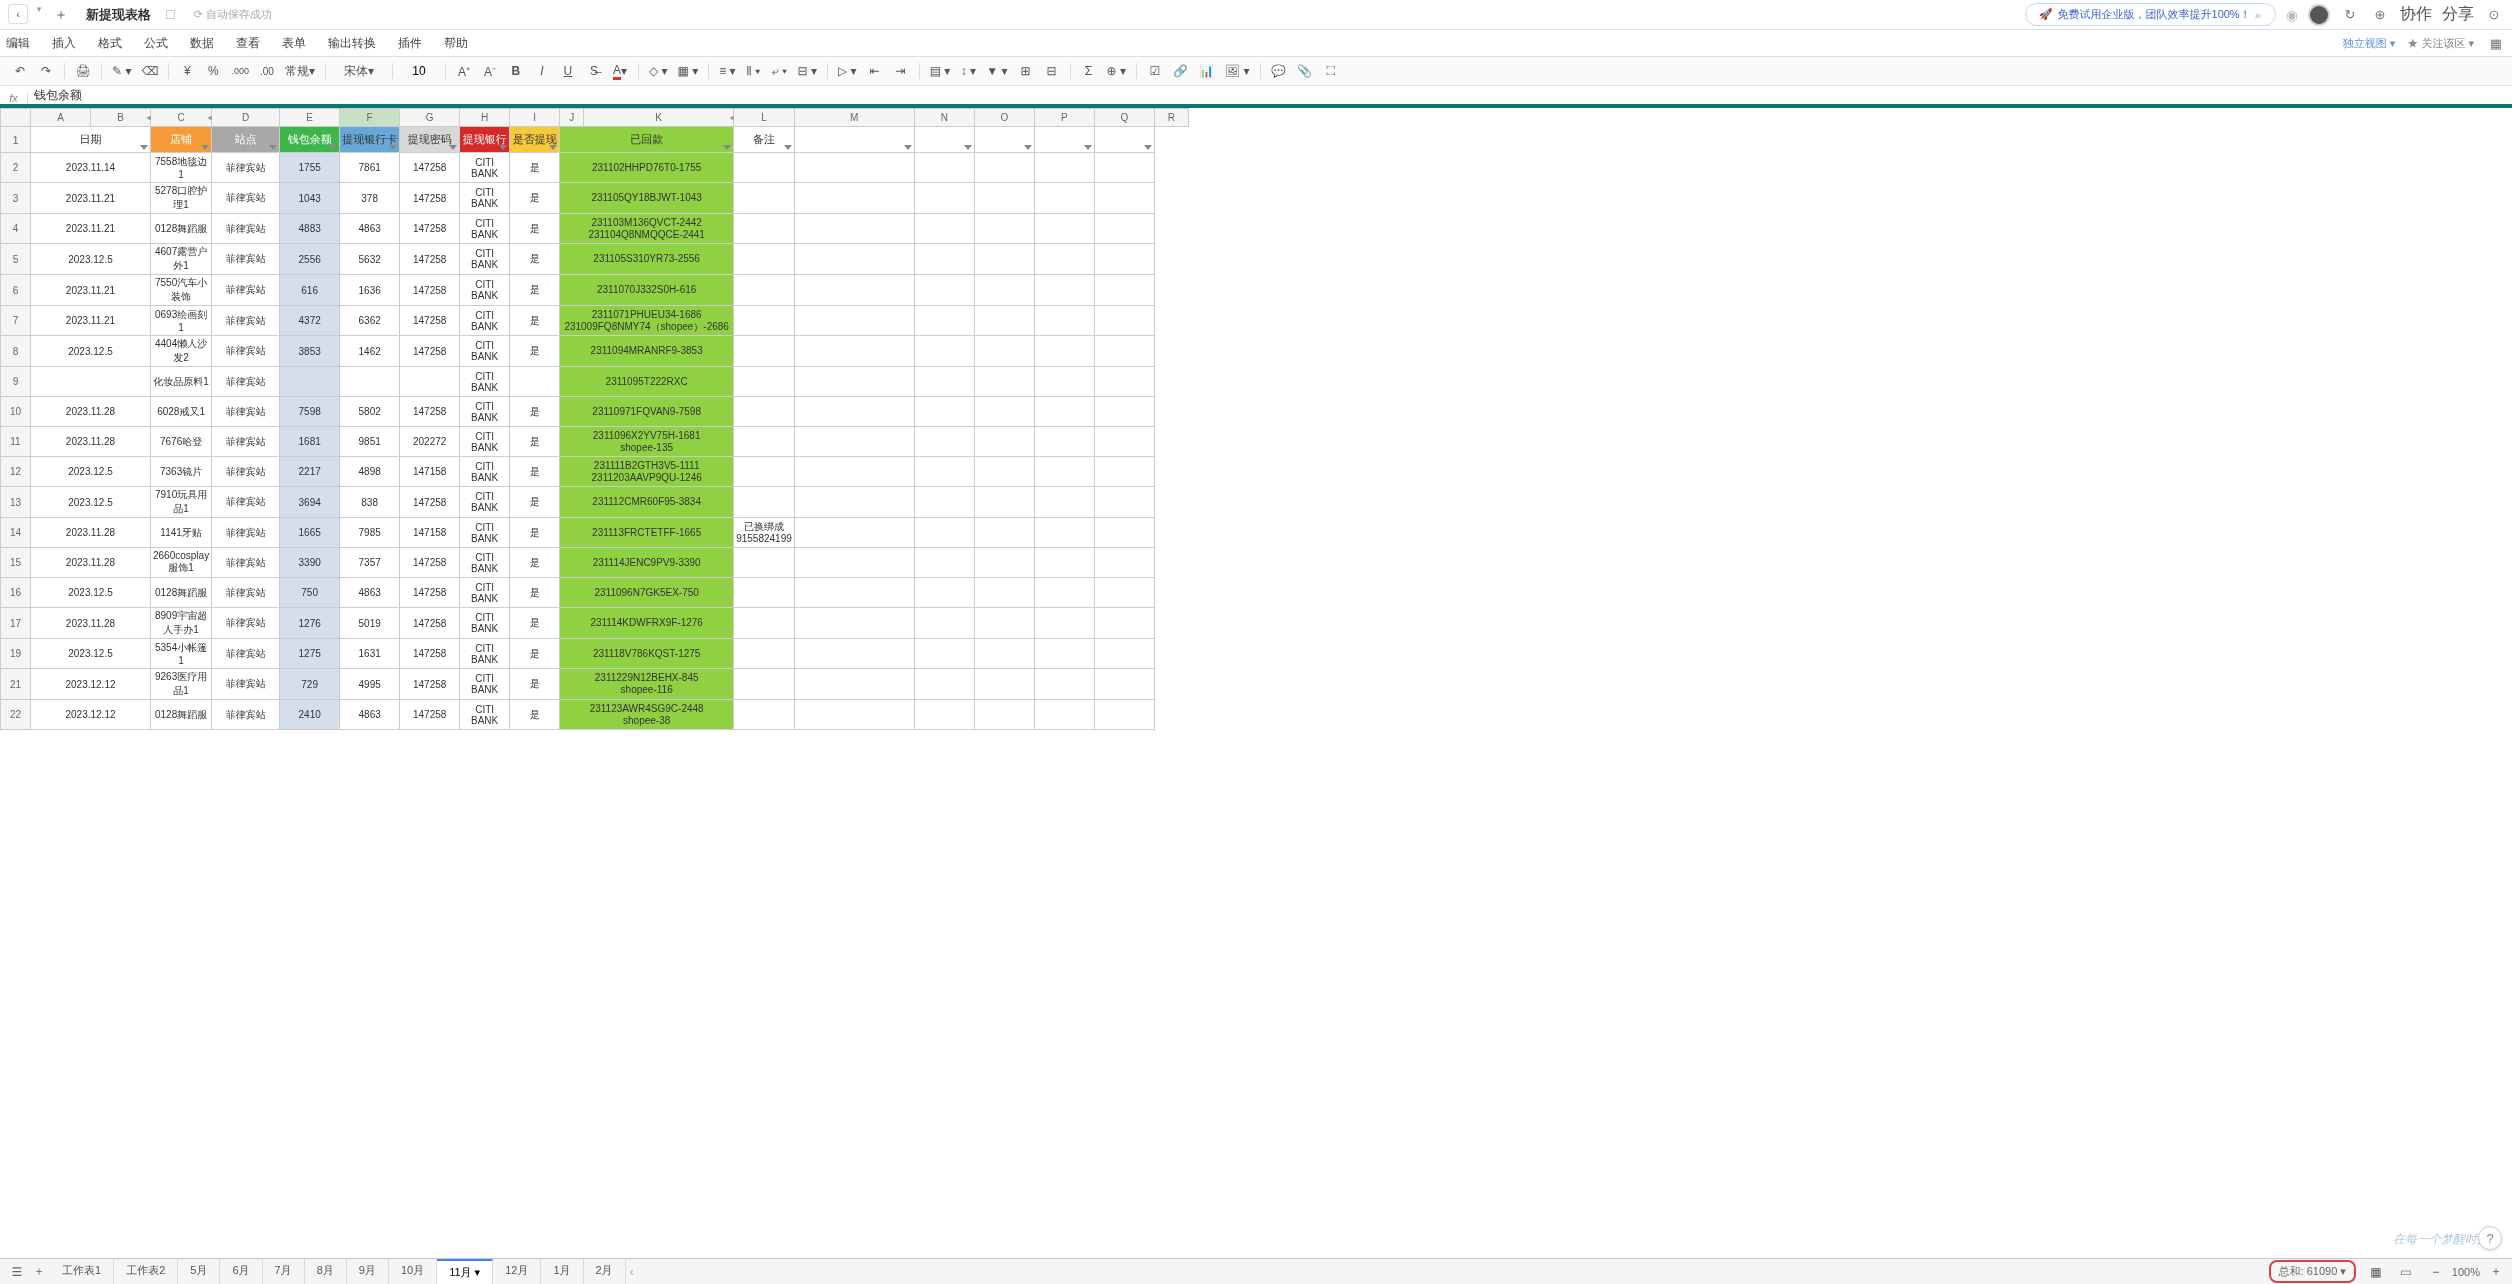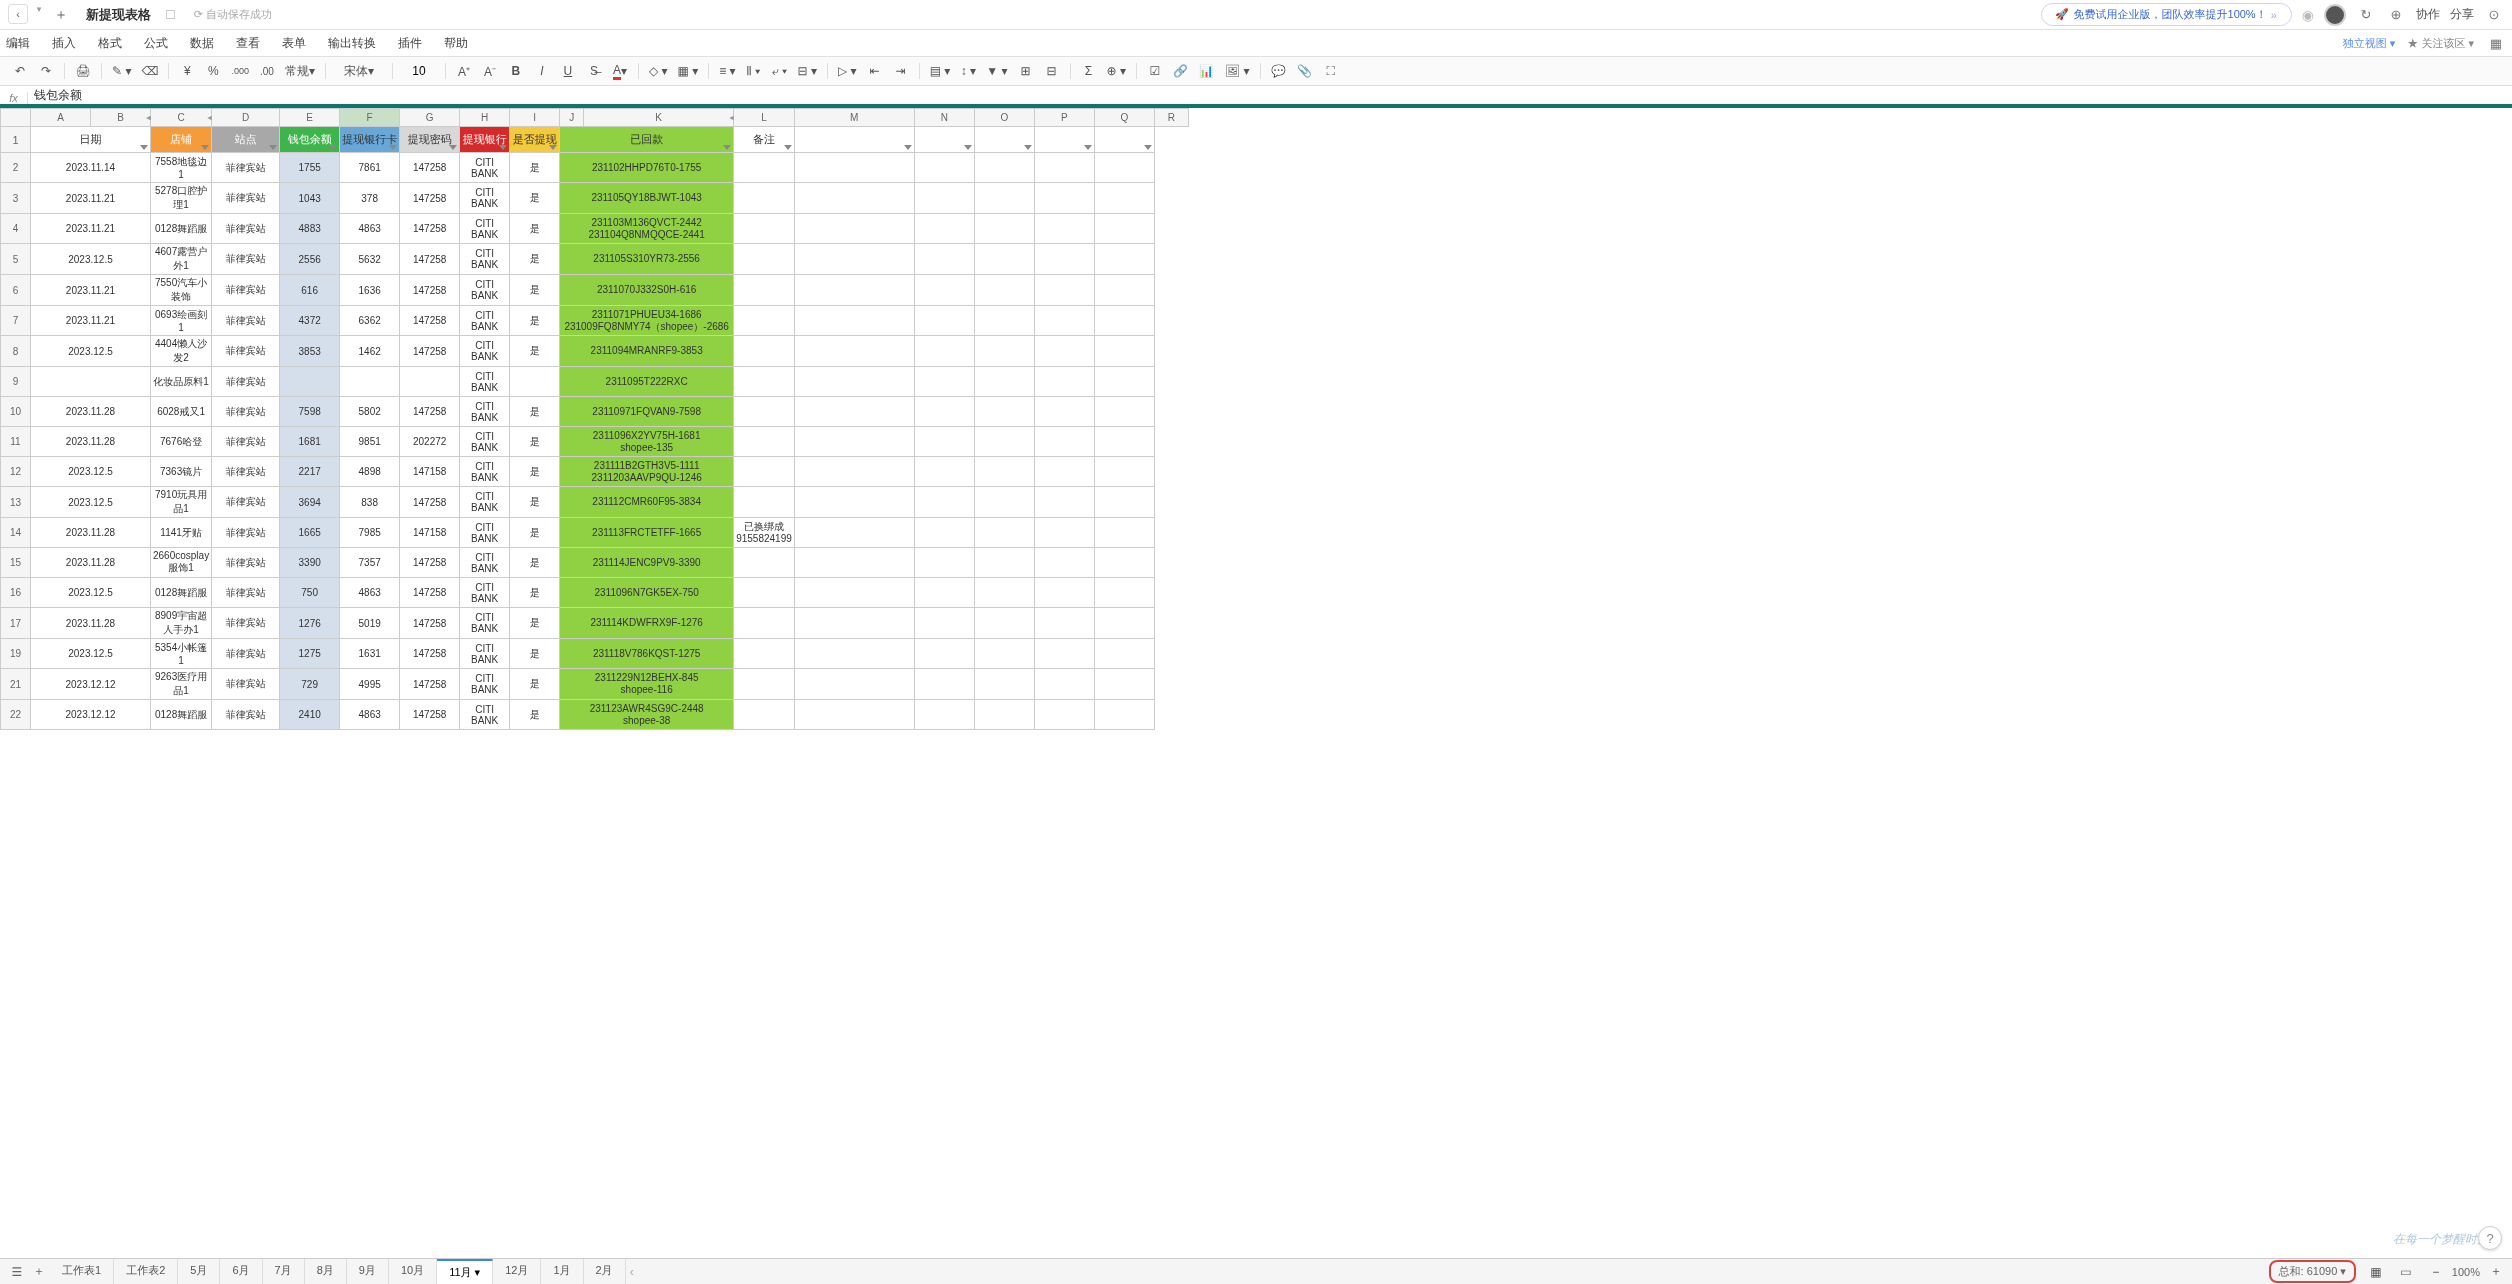--- a/index.html
+++ b/index.html
@@ -11,21 +11,21 @@
 .nav-btn { width: 20px; height: 20px; border: 1px solid #ddd; border-radius: 3px; display: flex; align-items: center; justify-content: center; cursor: pointer; font-size: 11px; color: #666; }
 .nav-caret { width: 14px; text-align: center; color: #999; font-size: 9px; }
 .plus-btn { width: 22px; height: 22px; display: flex; align-items: center; justify-content: center; cursor: pointer; color: #666; font-size: 14px; }
 .doc-title { font-weight: 600; font-size: 13px; margin-left: 6px; }
 .bookmark { color: #bbb; font-size: 12px; margin-left: 6px; }
 .auto-save { color: #aaa; font-size: 11px; margin-left: 10px; display: flex; align-items: center; gap: 3px; }
 .topbar-right { margin-left: auto; display: flex; align-items: center; gap: 10px; }
 .promo { border: 1px solid #c7d6f5; border-radius: 14px; padding: 3px 14px; font-size: 11px; color: #3865d6; display: flex; align-items: center; gap: 4px; }
 .avatar { width: 22px; height: 22px; border-radius: 50%; background: #555; border: 2px solid #d0d0d0; }
 .top-icon { width: 20px; height: 20px; display: flex; align-items: center; justify-content: center; color: #777; cursor: pointer; font-size: 13px; }
-.top-link { font-size: 12px; color: #555; cursor: pointer; }
+.top-link { font-size: 16px; color: #555; cursor: pointer; }
 
 
 .menubar { display: flex; align-items: center; height: 26px; padding: 0 6px; gap: 22px; font-size: 12px; color: #444; }
 .menu-item { cursor: pointer; }
 .menubar-right { margin-left: auto; display: flex; align-items: center; gap: 12px; font-size: 11px; color: #888; }
 .view-mode { color: #5b8def; }
 
 
 .toolbar { display: flex; align-items: center; height: 30px; padding: 0 10px; gap: 6px; border-top: 1px solid #e0e0e0; border-bottom: 1px solid #e0e0e0; background: #fafafa; }
 .tool-btn { min-width: 20px; height: 20px; display: flex; align-items: center; justify-content: center; cursor: pointer; color: #555; font-size: 12px; padding: 0 2px; }

